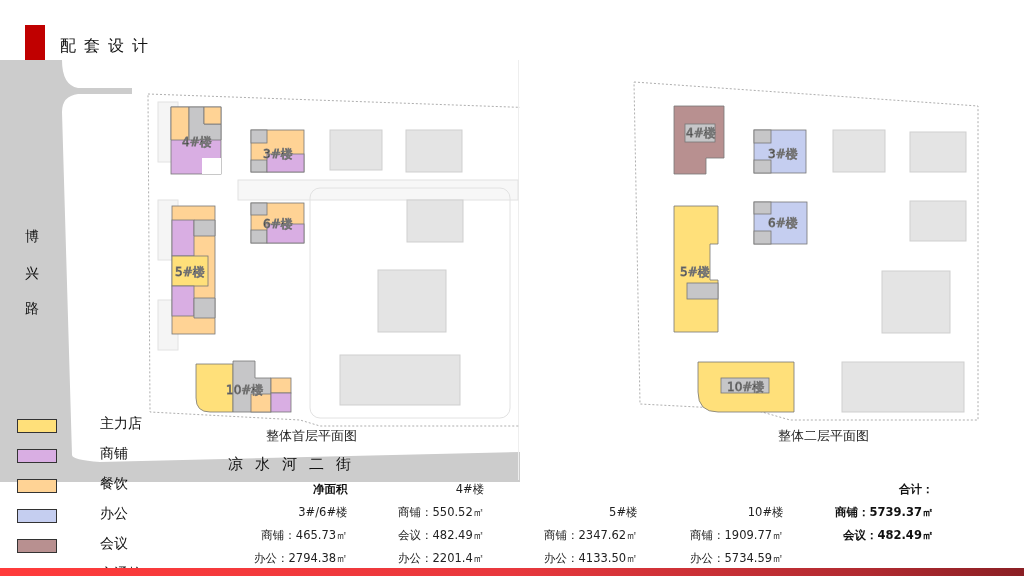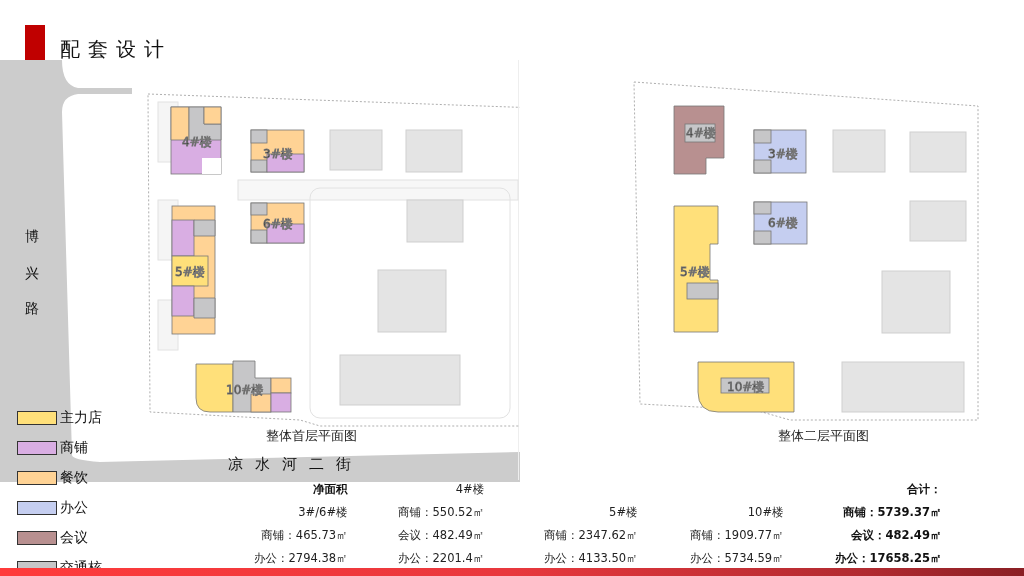--- a/index.html
+++ b/index.html
@@ -1,31 +1,31 @@
 <!DOCTYPE html>
 <html><head>
 <meta charset="utf-8">
 <style>
   * { box-sizing: border-box; margin: 0; padding: 0; }
   html, body { width: 1024px; height: 576px; overflow: hidden; background: #ffffff; }
   body { position: relative; font-family: "DejaVu Sans", "Liberation Sans", sans-serif; color: #111; }
 
   .title-bar { position: absolute; left: 25px; top: 25px; width: 20px; height: 48px; background: #c00000; }
-  .page-title { position: absolute; left: 60px; top: 36px; font-size: 20px; letter-spacing: 8px; color: #111; }
+  .page-title { position: absolute; left: 60px; top: 36px; font-size: 16px; letter-spacing: 8px; color: #111; }
 
   .road-label-v { position: absolute; left: 22px; width: 20px; font-size: 14px; text-align: center; }
   .road-label-h { position: absolute; left: 228px; top: 455px; font-size: 15px; letter-spacing: 12px; }
 
   .plan { position: absolute; }
   .plan svg { display: block; }
 
   .plan-caption { position: absolute; font-size: 13px; color: #222; background: #fff; padding: 0 2px; }
 
   .legend { position: absolute; left: 17px; top: 403px; }
-  .legend-item { display: flex; align-items: center; height: 30px; }
+  .legend-item { display: flex; align-items: flex-end; height: 30px; gap: 40px; }
   .legend-swatch { width: 40px; height: 14px; border: 1px solid #333; margin-right: 3px; }
   .legend-label { font-size: 14px; color: #111; }
 
   .stats { position: absolute; top: 480px; font-size: 11.5px; color: #222; }
   .stats .row { height: 23px; line-height: 18px; text-align: right; }
   .bold { font-weight: bold; color: #111; }
 
   .bottom-bar { position: absolute; left: 0; top: 568px; width: 1024px; height: 8px;
     background: linear-gradient(90deg, #ff3b3b 0%, #e8383d 50%, #b02a30 85%, #8a1f24 100%); }
 
@@ -208,16 +208,15 @@
 </div>
 <div class="stats" style="left:690px;top:503px;">
   <div class="row">10#楼</div>
   <div class="row">商铺：1909.77㎡</div>
   <div class="row">办公：5734.59㎡</div>
 </div>
 <div class="stats bold" style="left:835px;">
   <div class="row">合计：</div>
   <div class="row">商铺：5739.37㎡</div>
   <div class="row">会议：482.49㎡</div>
-  <div class="row">办公：17658.25㎡</div>
 </div>
 
 <div class="bottom-bar"></div>
 
 </body></html>

